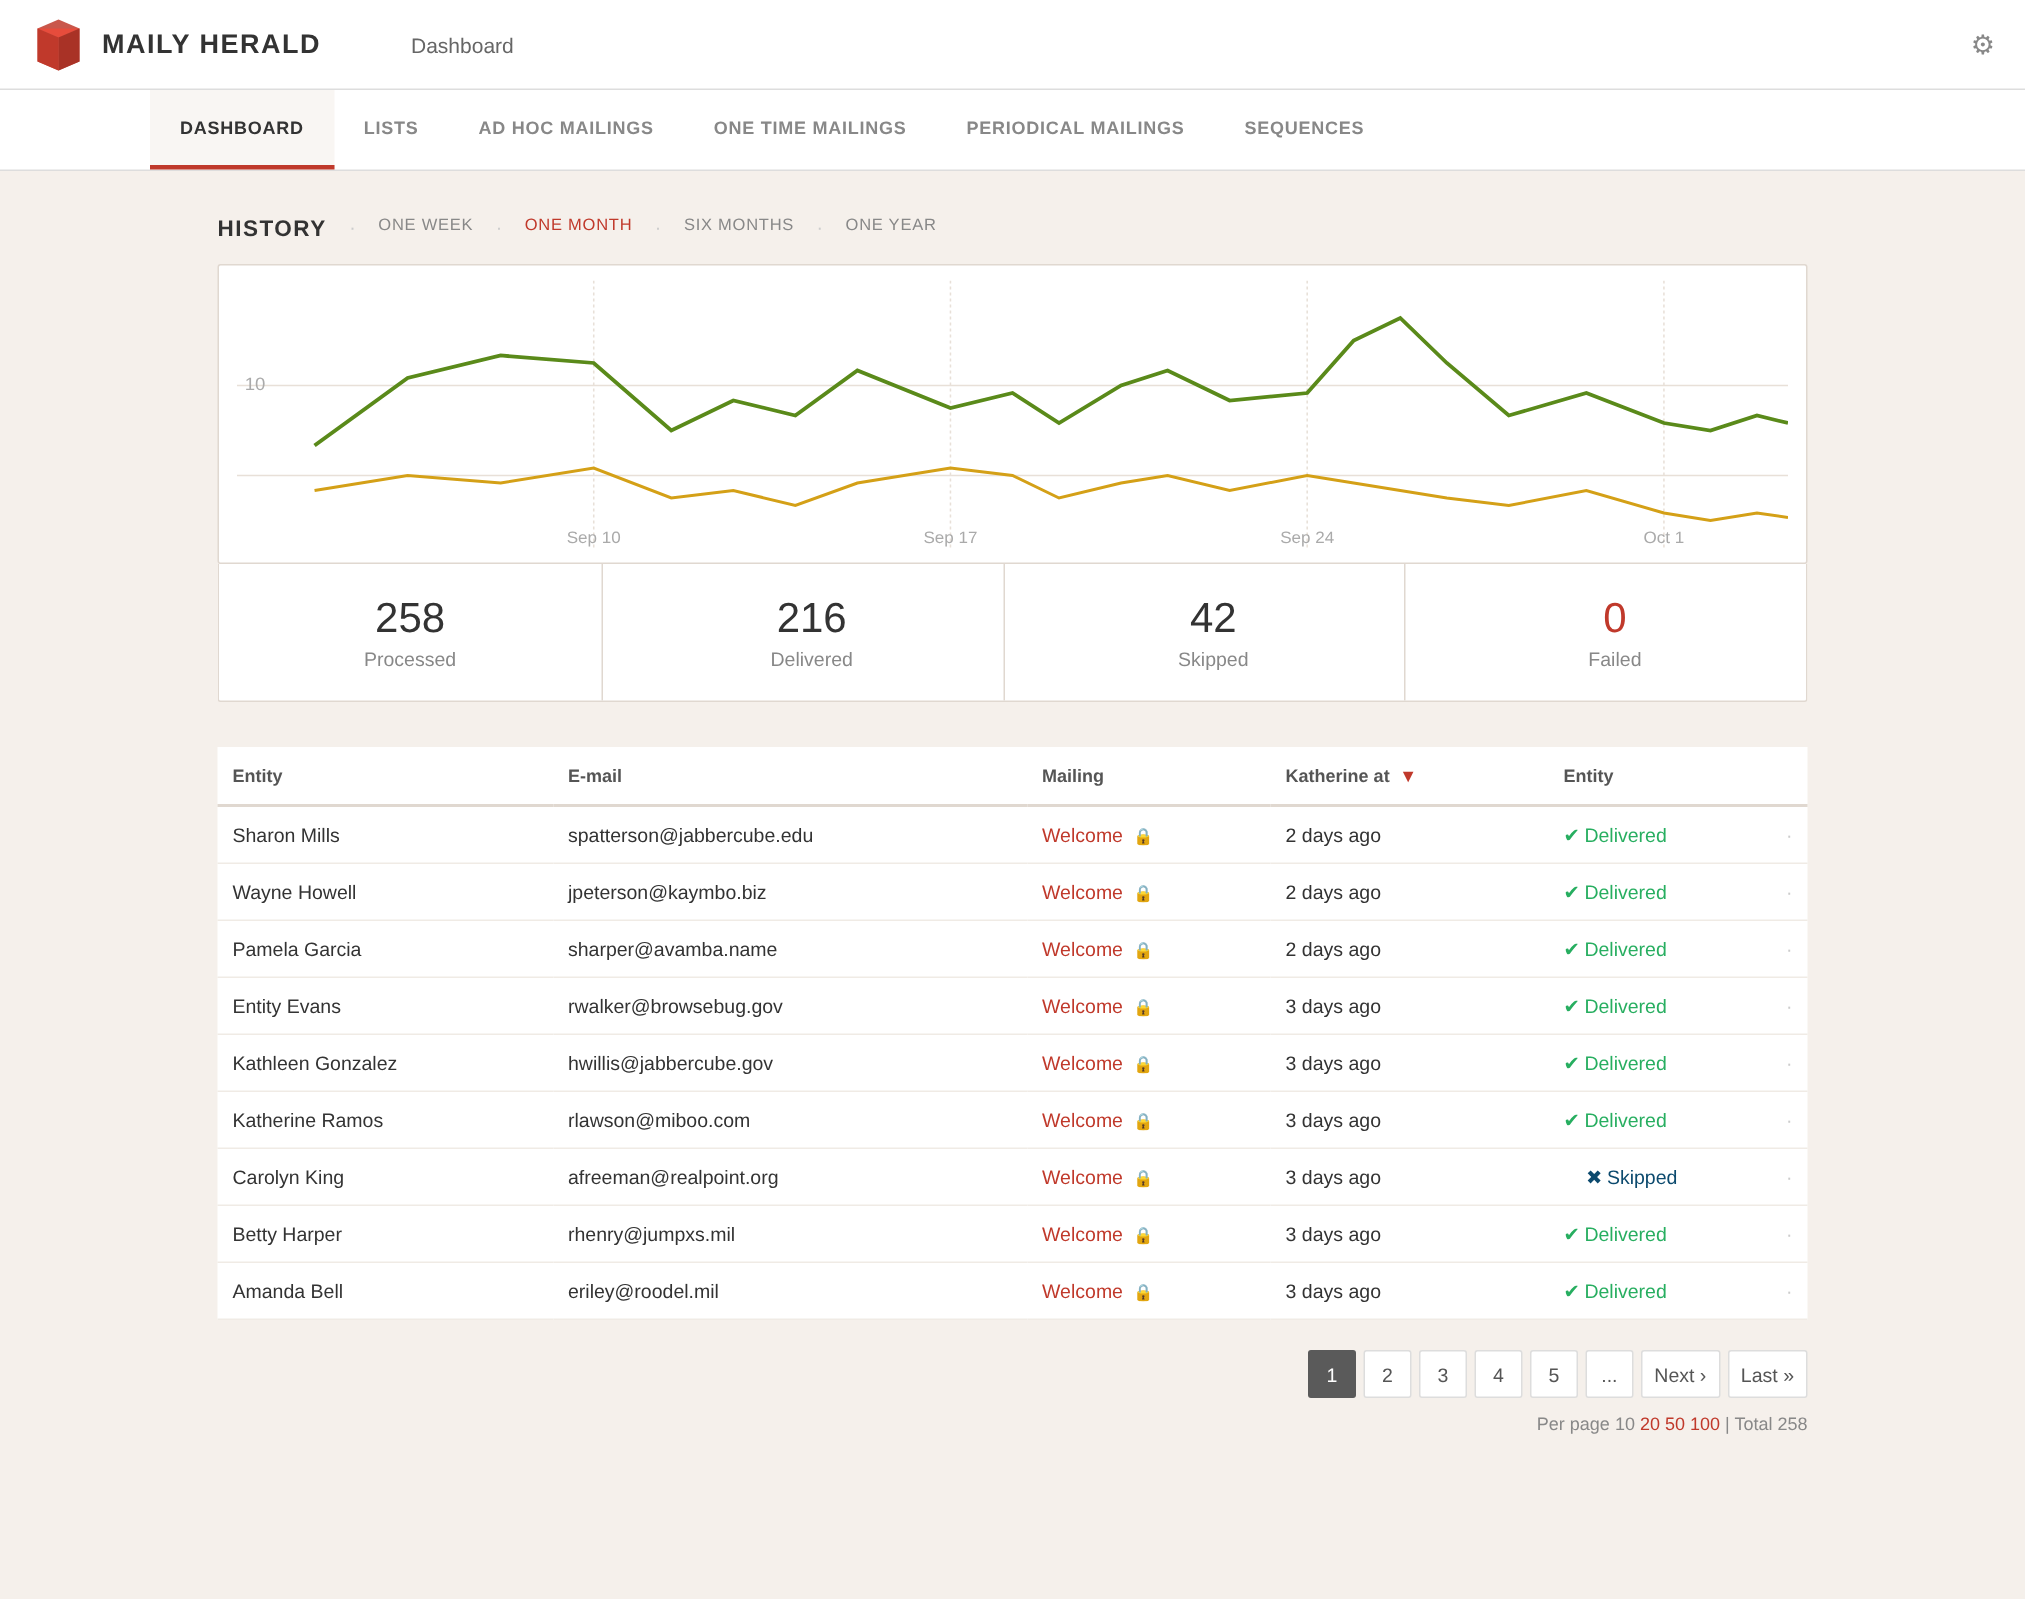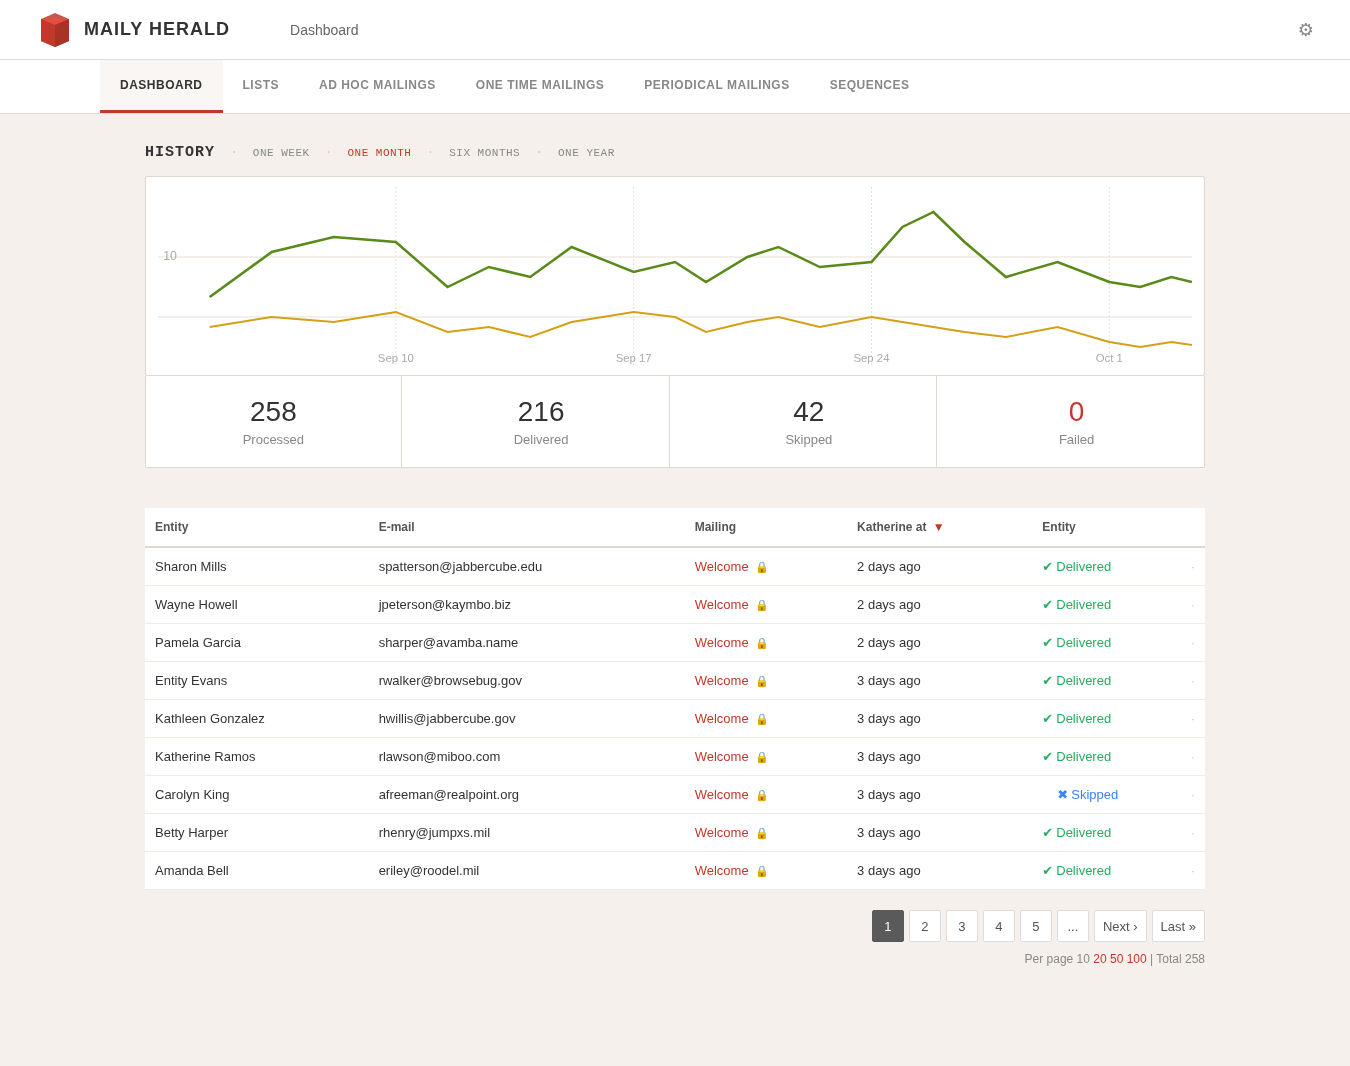--- a/index.html
+++ b/index.html
@@ -3,21 +3,21 @@
   <meta charset="utf-8">
   <style>
     * { box-sizing: border-box; margin: 0; padding: 0; }
     body { font-family: Arial, sans-serif; background: #f5f0eb; color: #333; font-size: 13px; }
 
     
     .header {
       background: #fff;
       display: flex;
       align-items: center;
-      padding: 0 36px;
+      padding: 0 20px;
       height: 60px;
       border-bottom: 1px solid #ddd;
     }
     .logo-area {
       display: flex;
       align-items: center;
       gap: 10px;
     }
     .logo-icon {
       width: 38px;
@@ -69,24 +69,22 @@
     
     .main {
       max-width: 1100px;
       margin: 30px auto;
       padding: 0 20px;
     }
 
     
     .history-header {
       display: flex;
-      align-items: center;
       gap: 15px;
       margin-bottom: 15px;
-      font-family: Liberation Mono, monospace;
     }
     .history-title {
       font-size: 15px;
       font-weight: bold;
       color: #333;
       letter-spacing: 1px;
     }
     .history-period {
       font-size: 11px;
       color: #888;
@@ -111,21 +109,21 @@
       overflow: hidden;
     }
 
     
     .stats-bar {
       background: #fff;
       border: 1px solid #e0d8d0;
       border-top: none;
       border-radius: 0 0 2px 2px;
       display: flex;
-      margin-bottom: 40px;
+      margin-bottom: 30px;
       gap: 12px;
     }
     .stat-item {
       flex: 1;
       text-align: center;
       padding: 20px;
       border-right: 1px solid #e0d8d0;
     }
     .stat-item:last-child { border-right: none; }
     .stat-number {
@@ -164,21 +162,21 @@
     .sort-arrow { color: #c0392b; margin-left: 3px; }
 
     .mailing-link {
       color: #c0392b;
       text-decoration: none;
     }
 
     .lock-icon { font-size: 11px; color: #c0392b; margin-left: 3px; }
 
     .status-delivered { color: #27ae60; }
-    .status-skipped { color: #3b82f6; margin-left: 15px; }
+    .status-skipped { color: #0c4a6e; margin-left: 15px; }
     .check-icon { margin-right: 3px; }
 
     .row-action { color: #ccc; cursor: pointer; }
 
     
     .pagination-container {
       display: flex;
       justify-content: flex-end;
       align-items: center;
       margin-top: 20px;

